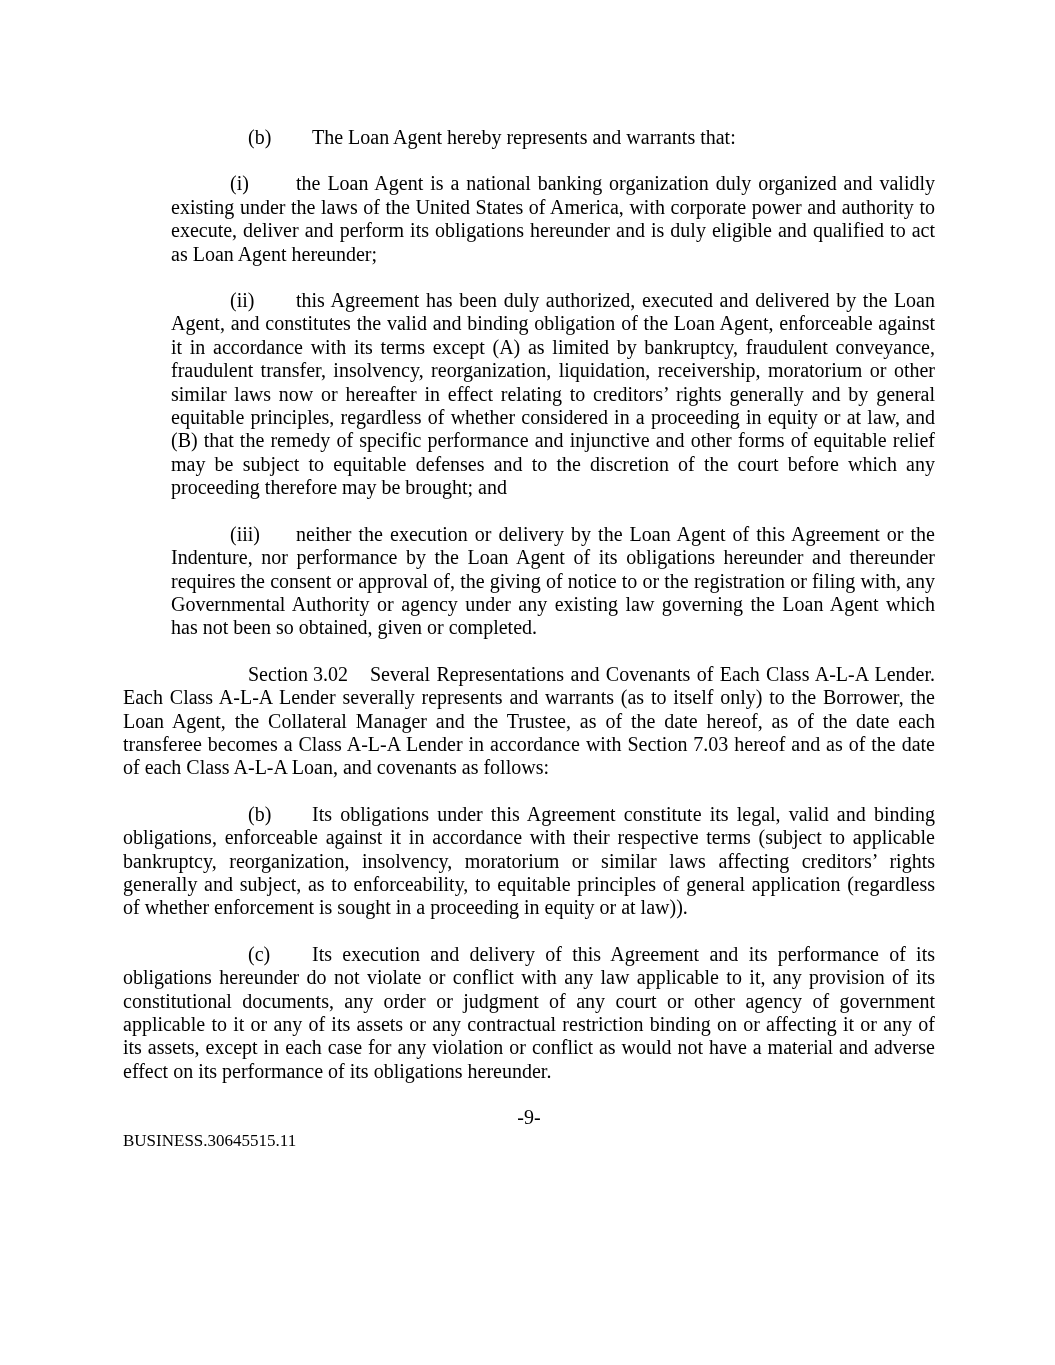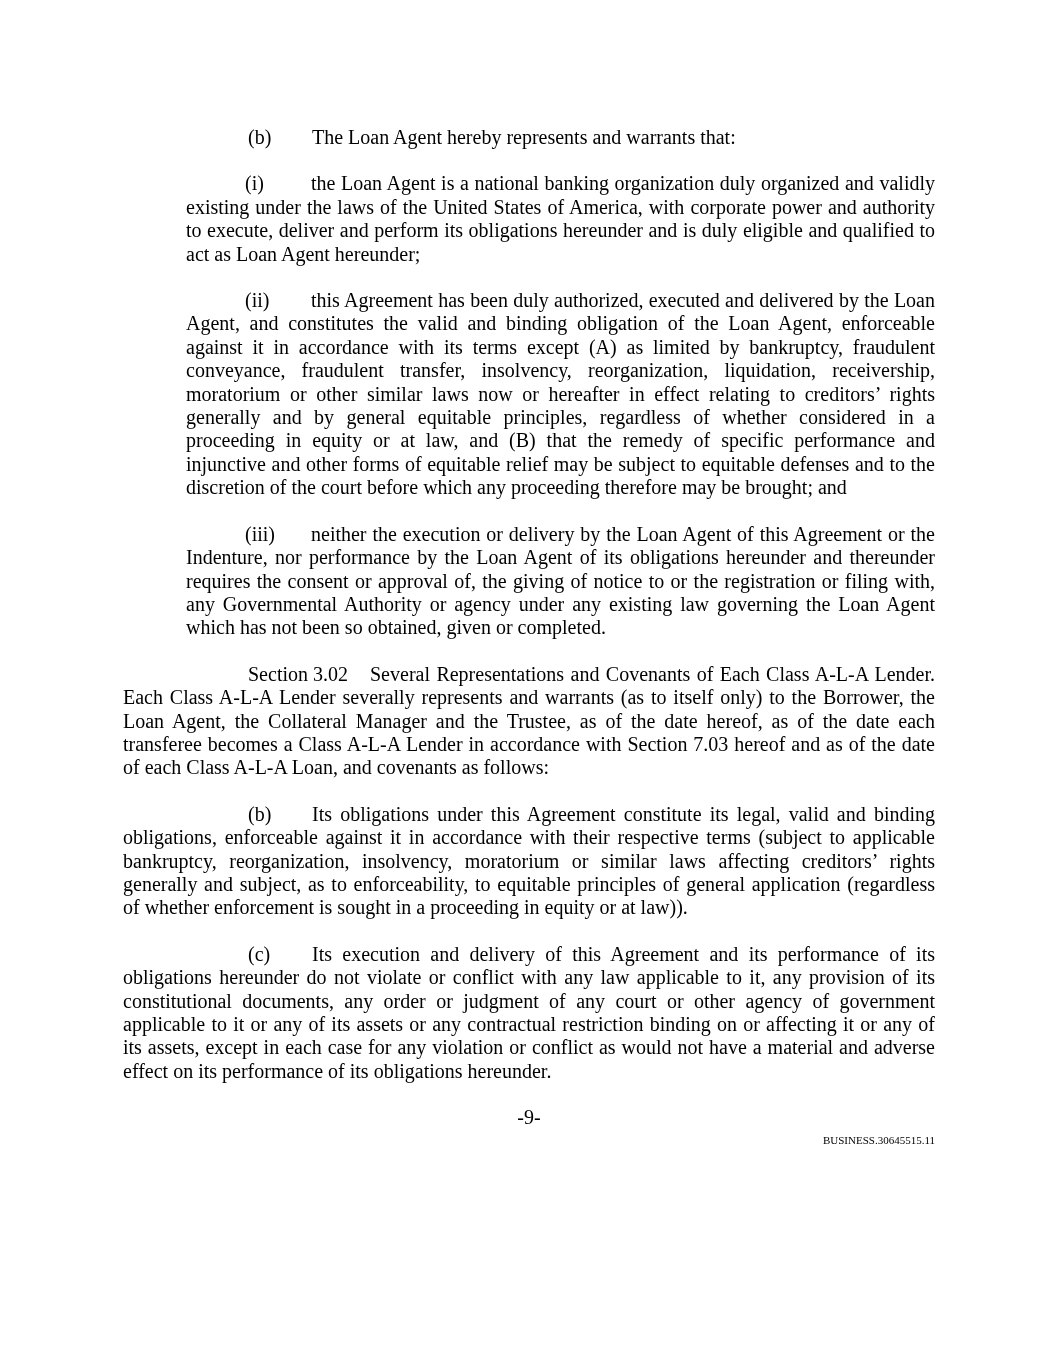--- a/index.html
+++ b/index.html
@@ -21,21 +21,21 @@
     overflow: hidden;
   }
   p.para {
     margin: 0 0 23px 0;
     text-align: justify;
   }
   p.main {
     text-indent: 125px;
   }
   p.sub {
-    margin-left: 63px;
+    margin-left: 48px;
     text-indent: 59px;
   }
   .lbl {
     display: inline-block;
     width: 64px;
     text-indent: 0;
   }
   .lbl-sub {
     display: inline-block;
     width: 66px;
@@ -51,23 +51,23 @@
   p.para-d {
     margin-bottom: 12px;
   }
   .pagenum {
     margin: 0;
     text-align: center;
     text-indent: 0;
   }
   .doc-id {
     margin: 2px 0 4px 0;
-    font-size: 11px;
+    font-size: 17px;
     line-height: 17px;
-    text-align: right;
+    text-align: left;
     text-indent: 0;
   }
 </style>
 </head>
 <body>
 
 <div class="page">
 
   <p class="para main"><span class="lbl">(b)</span><span>The Loan Agent hereby represents and warrants that:</span></p>
 

